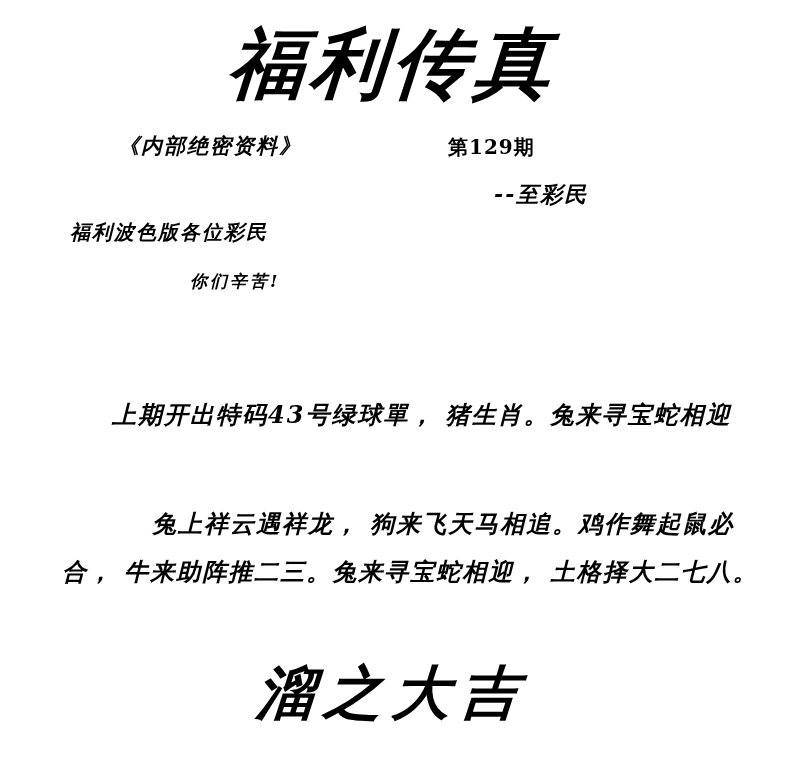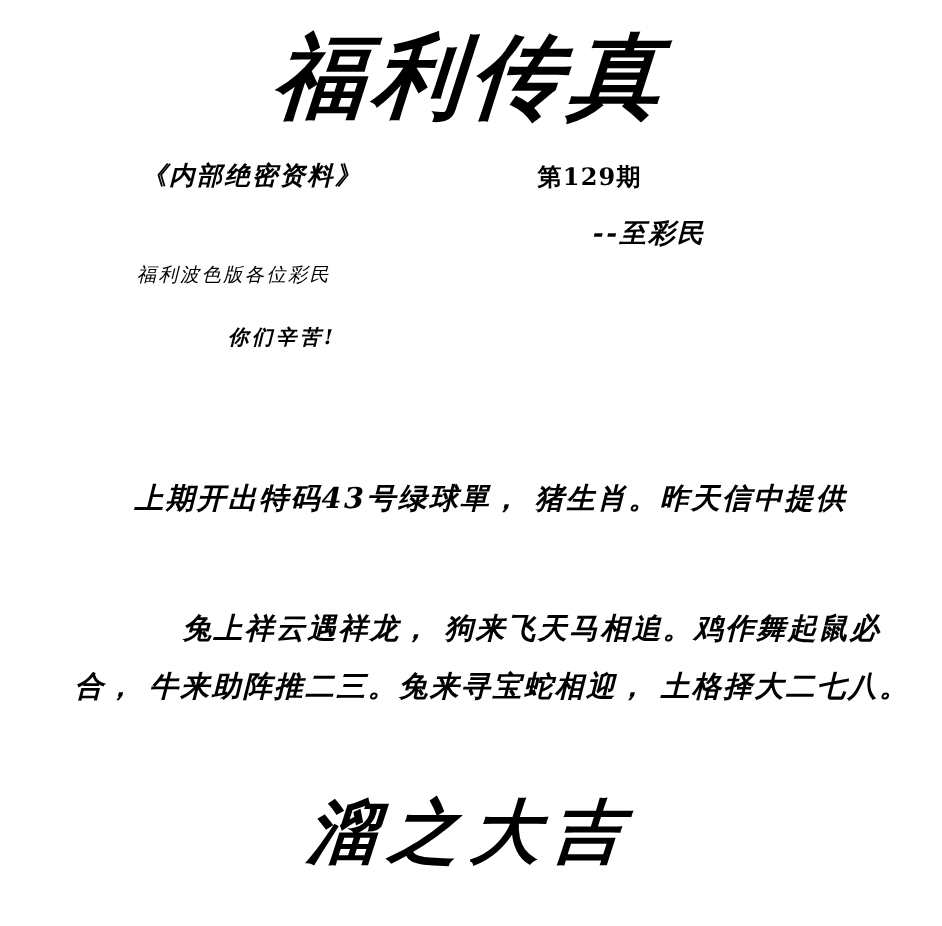--- a/index.html
+++ b/index.html
@@ -77,25 +77,24 @@
     letter-spacing: 2px;
     margin-left: 24px;
   }
 
   
   .greet-line {
     position: absolute;
     top: 219px;
     left: 70px;
     font-family: "DejaVu Serif", serif;
-    font-size: 16px;
+    font-size: 20px;
     font-style: italic;
-    font-weight: normal;
+    font-weight: bold;
     letter-spacing: 2px;
-    margin-left: 44px;
   }
   .salute {
     position: absolute;
     top: 270px;
     left: 190px;
     font-family: "DejaVu Serif", serif;
     font-size: 17px;
     font-style: italic;
     font-weight: bold;
     letter-spacing: 3px;
@@ -169,21 +168,21 @@
     <div class="issue">第129期</div>
   </div>
 
   <div class="byline">--至彩民</div>
 
   <div class="greet-line">福利波色版各位彩民</div>
 
   <div class="salute">你们辛苦!</div>
 
   <div class="body">
-    <span class="ln indent-1">上期开出特码43号绿球單， 猪生肖。昨天信中提供</span>
+    <span class="ln indent-1">上期开出特码43号绿球單， 猪生肖。兔来寻宝蛇相迎</span>
     
   </div>
 
   <div class="para2">
     <span class="ln indent-1">兔上祥云遇祥龙， 狗来飞天马相追。鸡作舞起鼠必</span>
     <span class="ln indent-3">合， 牛来助阵推二三。兔来寻宝蛇相迎， 土格择大二七八。</span>
   </div>
 
   <div class="footer">溜之大吉</div>
 

